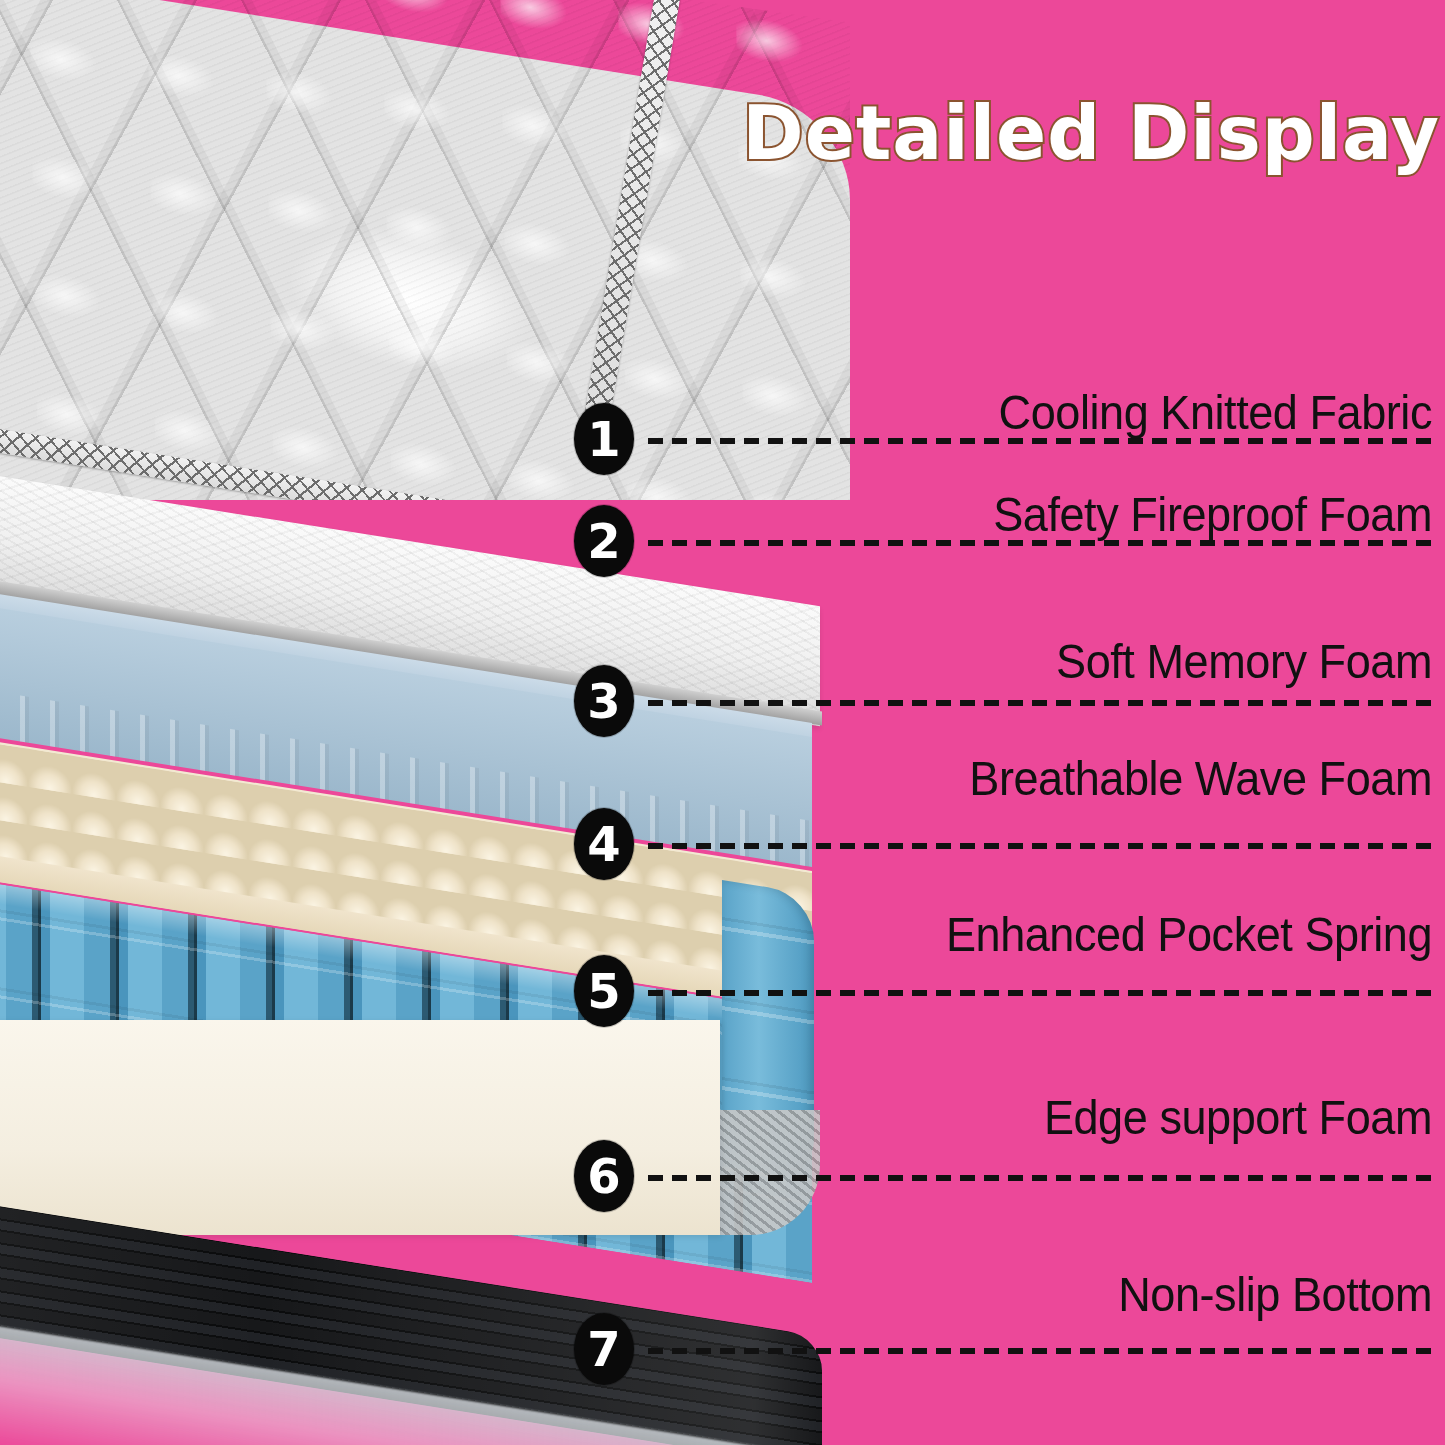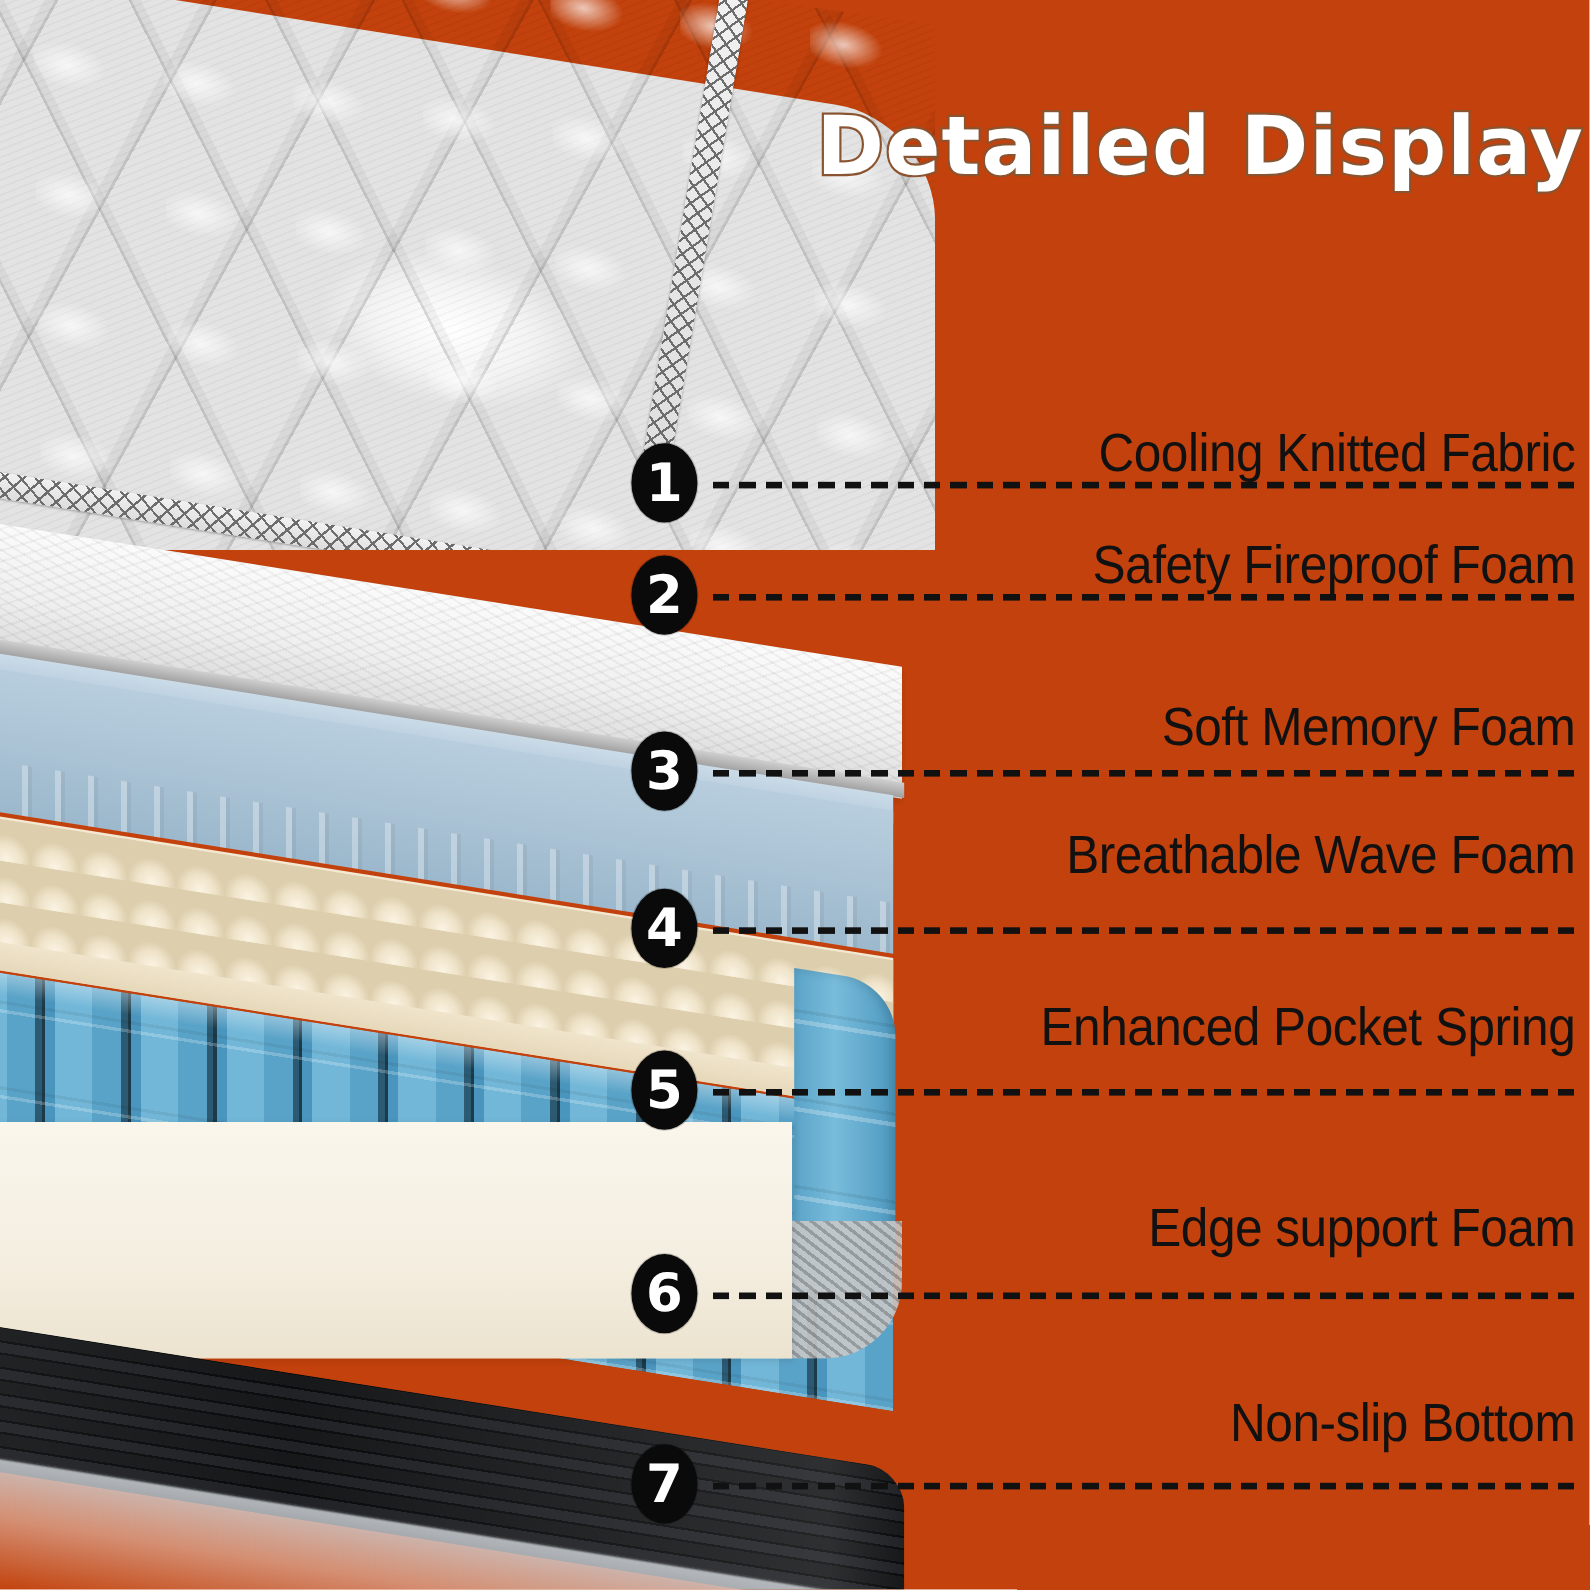--- a/index.html
+++ b/index.html
@@ -4,21 +4,21 @@
 <style>
   html, body {
     margin: 0;
     padding: 0;
     background: #ffffff;
   }
   #page {
     position: relative;
     width: 1445px;
     height: 1445px;
-    background: #c2410c;
+    background: #ec4899;
     overflow: hidden;
     font-family: "Liberation Sans", "DejaVu Sans", sans-serif;
   }
 
   
   .title {
     position: absolute;
     left: 660px;
     top: 96px;
     width: 780px;

